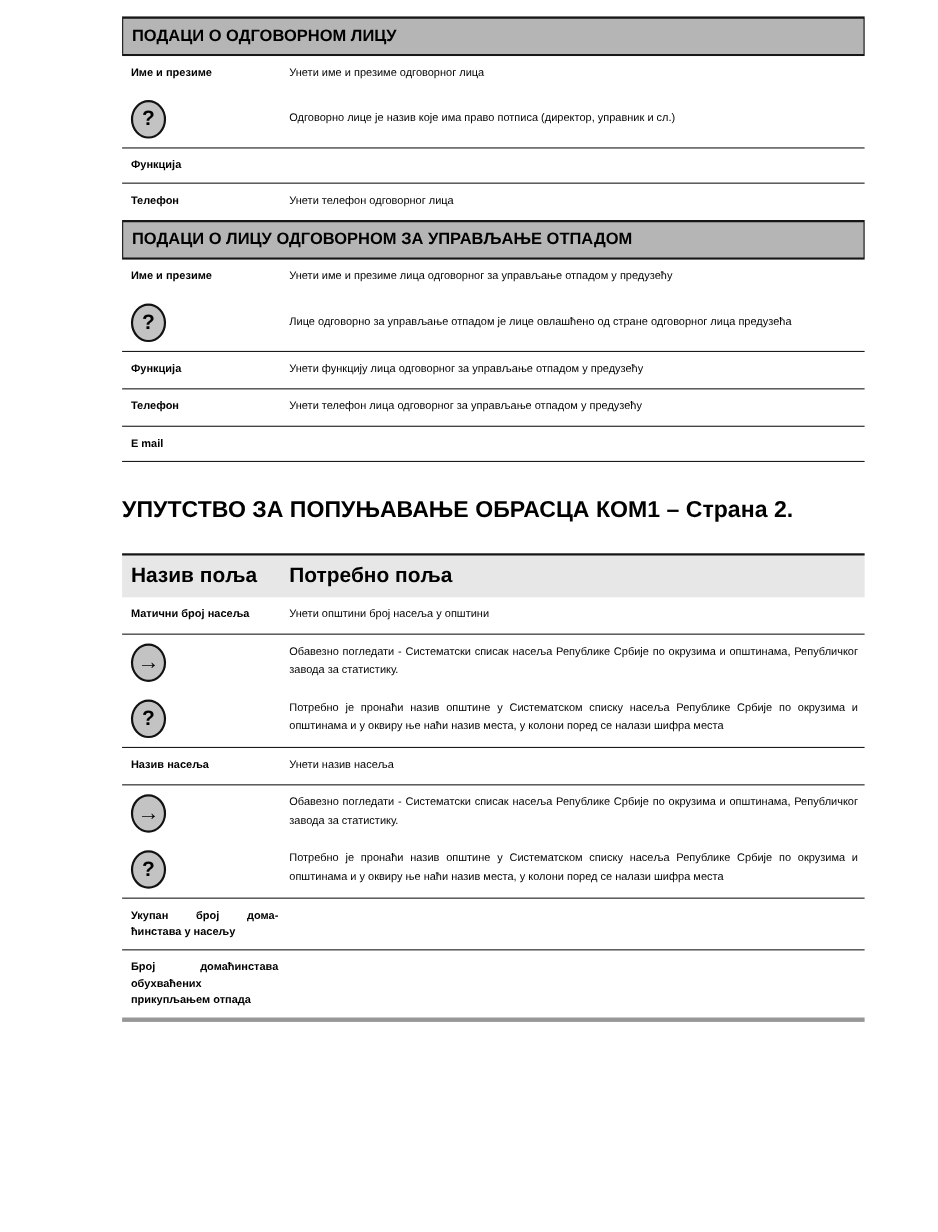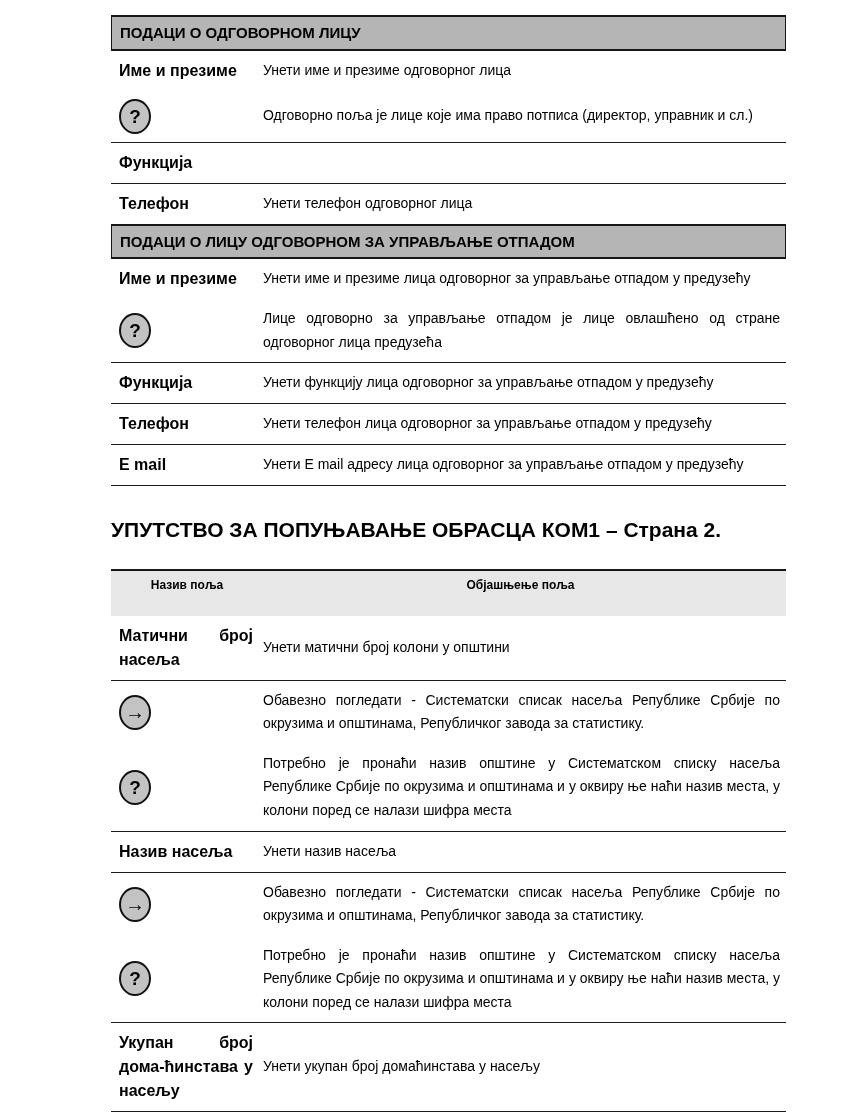--- a/index.html
+++ b/index.html
@@ -25,24 +25,23 @@
     border-bottom: 4px solid #979797;
   }
   .col-header-row {
     display: flex;
     background: #e7e7e7;
     border-top: 2px solid #151515;
     font-weight: bold;
   }
   .col-header-row .hcell {
     box-sizing: border-box;
-    padding: 7px 8px 22px 8px;
-    font-size: 12px;
+    padding: 7px 8px 6px 8px;
+    font-size: 19px;
     line-height: 1.3;
-    text-align: center;
   }
   .col-header-row .hcell.first { width: 152px; }
   .col-header-row .hcell.second { flex: 1; padding-left: 0; }
   .section-bar {
     background: #b5b5b5;
     border: 2px solid #161616;
     border-left-width: 1px;
     border-right-width: 1px;
     box-sizing: border-box;
     font-weight: bold;
@@ -57,21 +56,21 @@
   }
   .row.no-divider {
     border-bottom: none;
   }
   .cell-label {
     width: 152px;
     box-sizing: border-box;
     align-self: flex-start;
     padding: 8px 10px 8px 8px;
     font-weight: bold;
-    font-size: 16px;
+    font-size: 10px;
     line-height: 1.5;
     text-align: justify;
   }
   .cell-icon {
     width: 152px;
     box-sizing: border-box;
     padding: 8px 10px 8px 8px;
     display: flex;
     align-items: center;
   }
@@ -87,21 +86,21 @@
     justify-content: center;
     font-weight: bold;
     font-size: 19px;
     line-height: 1;
   }
   .icon-circle.arrow { font-size: 20px; }
   .cell-text {
     flex: 1;
     box-sizing: border-box;
     padding: 8px 6px 8px 0;
-    font-size: 14px;
+    font-size: 10px;
     line-height: 1.68;
     text-align: justify;
   }
   .doc-title {
     font-size: 21px;
     font-weight: bold;
     margin: 30px 0 26px 0;
     line-height: 1.3;
   }
 </style>
@@ -112,21 +111,21 @@
   <section class="doc-table">
       <div class="section-bar">ПОДАЦИ О ОДГОВОРНОМ ЛИЦУ</div>
       <div class="row no-divider">
         <div class="cell-label">Име и презиме</div>
         <div class="cell-text">Унети име и презиме одговорног лица</div>
       </div>
       <div class="row">
         <div class="cell-icon">
           <span class="icon-circle">?</span>
         </div>
-        <div class="cell-text">Одговорно поља је лице које има право потписа (директор, управник и сл.)</div>
+        <div class="cell-text">Одговорно лице је назив које има право потписа (директор, управник и сл.)</div>
       </div>
       <div class="row">
         <div class="cell-label">Функција</div>
       </div>
       <div class="row no-divider">
         <div class="cell-label">Телефон</div>
         <div class="cell-text">Унети телефон одговорног лица</div>
       </div>
       <div class="section-bar">ПОДАЦИ О ЛИЦУ ОДГОВОРНОМ ЗА УПРАВЉАЊЕ ОТПАДОМ</div>
       <div class="row no-divider">
@@ -142,32 +141,31 @@
       <div class="row">
         <div class="cell-label">Функција</div>
         <div class="cell-text">Унети функцију лица одговорног за управљање отпадом у предузећу</div>
       </div>
       <div class="row">
         <div class="cell-label">Телефон</div>
         <div class="cell-text">Унети телефон лица одговорног за управљање отпадом у предузећу</div>
       </div>
       <div class="row">
         <div class="cell-label">E mail</div>
-        <div class="cell-text">Унети E mail адресу лица одговорног за управљање отпадом у предузећу</div>
       </div>
     </section>
   <h2 class="doc-title">УПУТСТВО ЗА ПОПУЊАВАЊЕ ОБРАСЦА КОМ1 – Страна 2.</h2>
   <section class="doc-table end-border">
       <div class="col-header-row">
         <div class="hcell first">Назив поља</div>
-        <div class="hcell second">Објашњење поља</div>
+        <div class="hcell second">Потребно поља</div>
       </div>
       <div class="row">
         <div class="cell-label">Матични број насеља</div>
-        <div class="cell-text">Унети матични број колони у општини</div>
+        <div class="cell-text">Унети општини број насеља у општини</div>
       </div>
       <div class="row no-divider">
         <div class="cell-icon">
           <span class="icon-circle arrow">→</span>
         </div>
         <div class="cell-text">Обавезно погледати - Систематски списак насеља Републике Србије по окрузима и општинама, Републичког завода за статистику.</div>
       </div>
       <div class="row">
         <div class="cell-icon">
           <span class="icon-circle">?</span>
@@ -185,19 +183,18 @@
         <div class="cell-text">Обавезно погледати - Систематски списак насеља Републике Србије по окрузима и општинама, Републичког завода за статистику.</div>
       </div>
       <div class="row">
         <div class="cell-icon">
           <span class="icon-circle">?</span>
         </div>
         <div class="cell-text">Потребно је пронаћи назив општине у Систематском списку насеља Републике Србије по окрузима и општинама и у оквиру ње наћи назив места, у колони поред се налази шифра места</div>
       </div>
       <div class="row">
         <div class="cell-label">Укупан број дома-ћинстава у насељу</div>
-        <div class="cell-text">Унети укупан број домаћинстава у насељу</div>
       </div>
       <div class="row no-divider">
         <div class="cell-label">Број домаћинстава обухваћених прикупљањем отпада</div>
       </div>
     </section>
 </div>
 
 </body></html>

